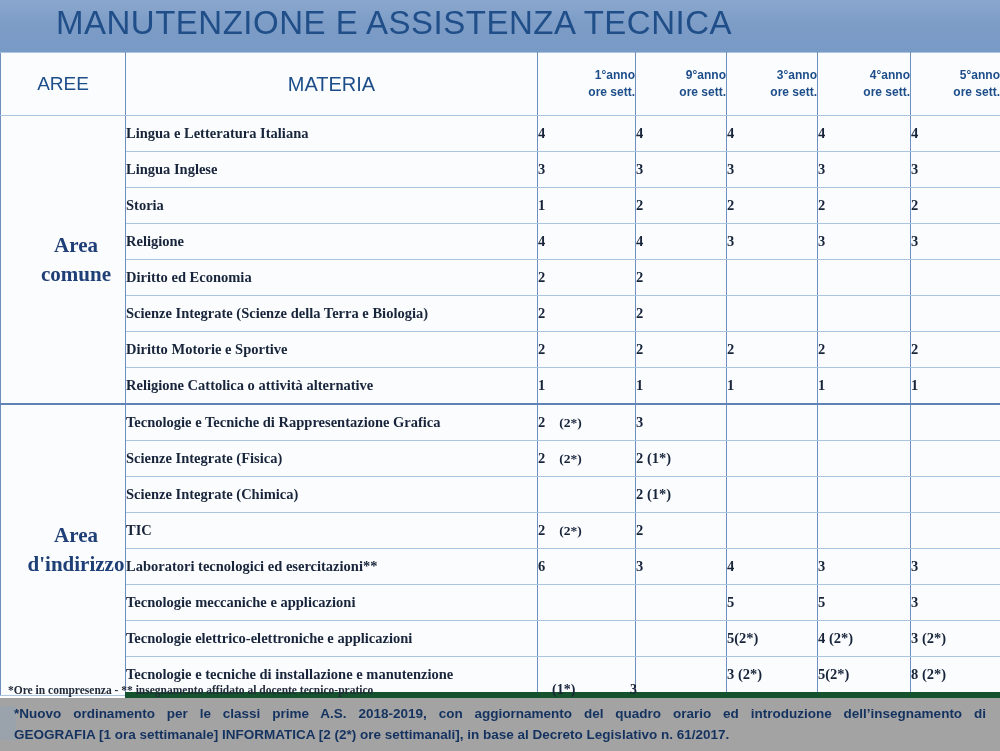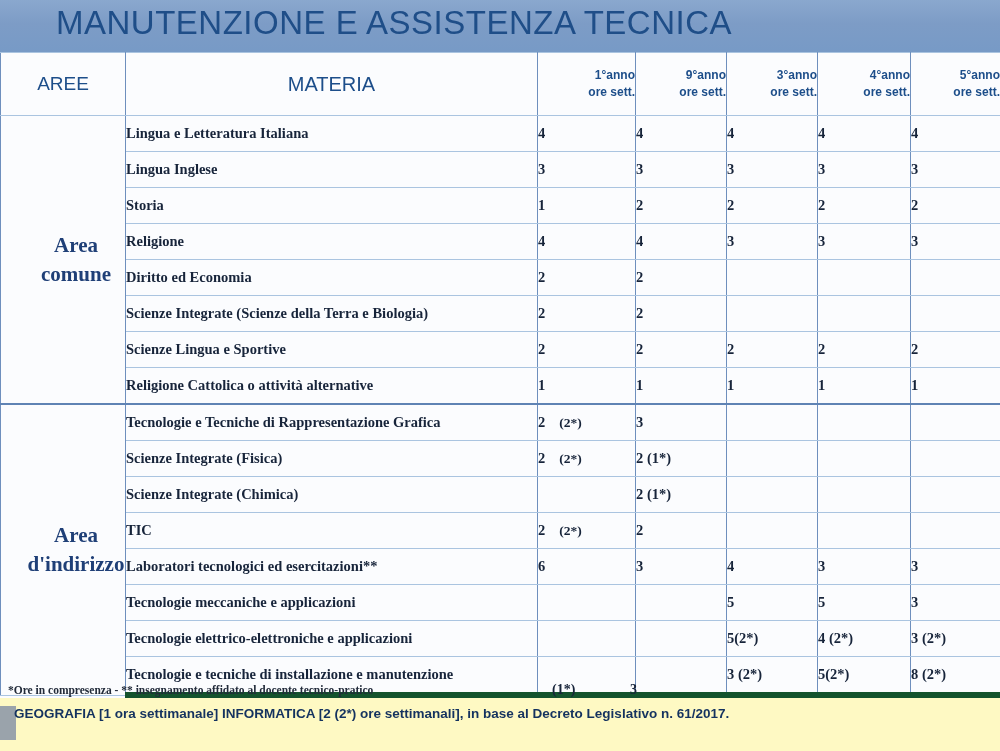--- a/index.html
+++ b/index.html
@@ -12,21 +12,21 @@
     height: 751px;
     overflow: hidden;
     font-family: "Liberation Sans", sans-serif;
     position: relative;
   }
 
   #page {
     position: relative;
     width: 1000px;
     height: 751px;
-    background: #fef9c3;
+    background: #a3a3a3;
   }
 
   
   .title-bar {
     position: absolute;
     left: 0;
     top: 0;
     width: 1000px;
     height: 52px;
     background: linear-gradient(180deg, #8aa8ce 0%, #7d9cc6 45%, #779ac6 100%);
@@ -292,21 +292,21 @@
         </tr>
         <tr>
           <td class="subject">Scienze Integrate (Scienze della Terra e Biologia)</td>
           <td class="num">2</td>
           <td class="num">2</td>
           <td class="num"></td>
           <td class="num"></td>
           <td class="num"></td>
         </tr>
         <tr>
-          <td class="subject">Scienze Lingua e Sportive</td>
+          <td class="subject">Diritto Motorie e Sportive</td>
           <td class="num">2</td>
           <td class="num">2</td>
           <td class="num">2</td>
           <td class="num">2</td>
           <td class="num">2</td>
         </tr>
         <tr>
           <td class="subject">Religione Cattolica o attività alternative</td>
           <td class="num">1</td>
           <td class="num">1</td>
@@ -386,16 +386,17 @@
       </tbody>
     </table>
   </div>
 
   <div class="foot-1">*Ore in compresenza  - ** insegnamento affidato al docente tecnico-pratico</div>
   <div class="foot-marks m1">(1*)</div>
   <div class="foot-marks m2">3</div>
 
   <div class="blue-block"></div>
   <div class="foot-2">
+    <span class="ln l1">*Nuovo ordinamento per le classi prime A.S. 2018-2019, con aggiornamento del quadro orario ed introduzione dell’insegnamento di</span>
     <span class="ln">GEOGRAFIA [1 ora settimanale] INFORMATICA [2 (2*) ore settimanali], in base al Decreto Legislativo n. 61/2017.</span>
   </div>
 
 </div>
 
 </body></html>

